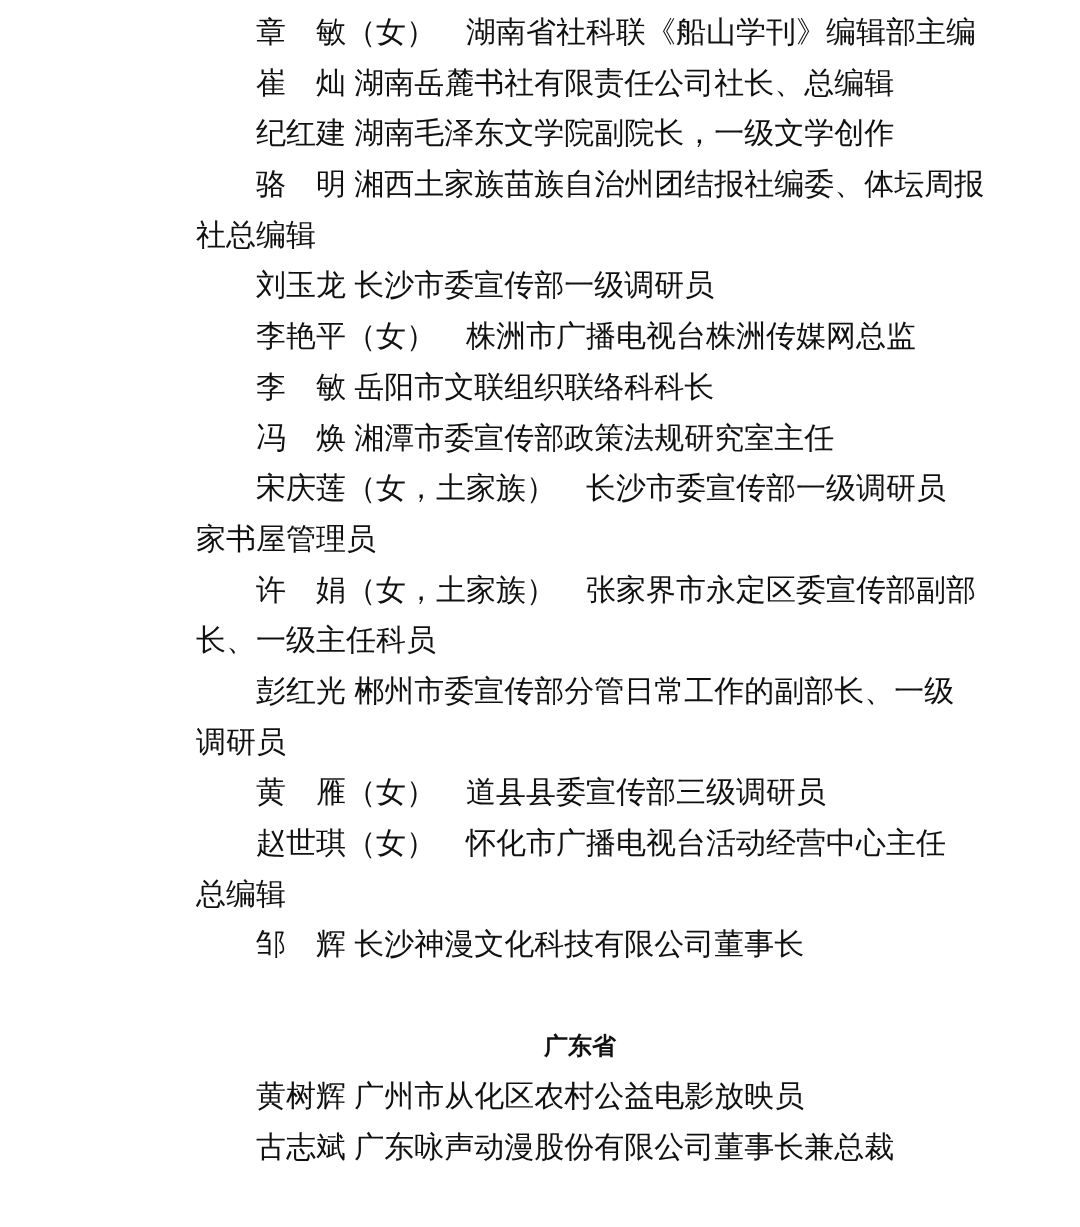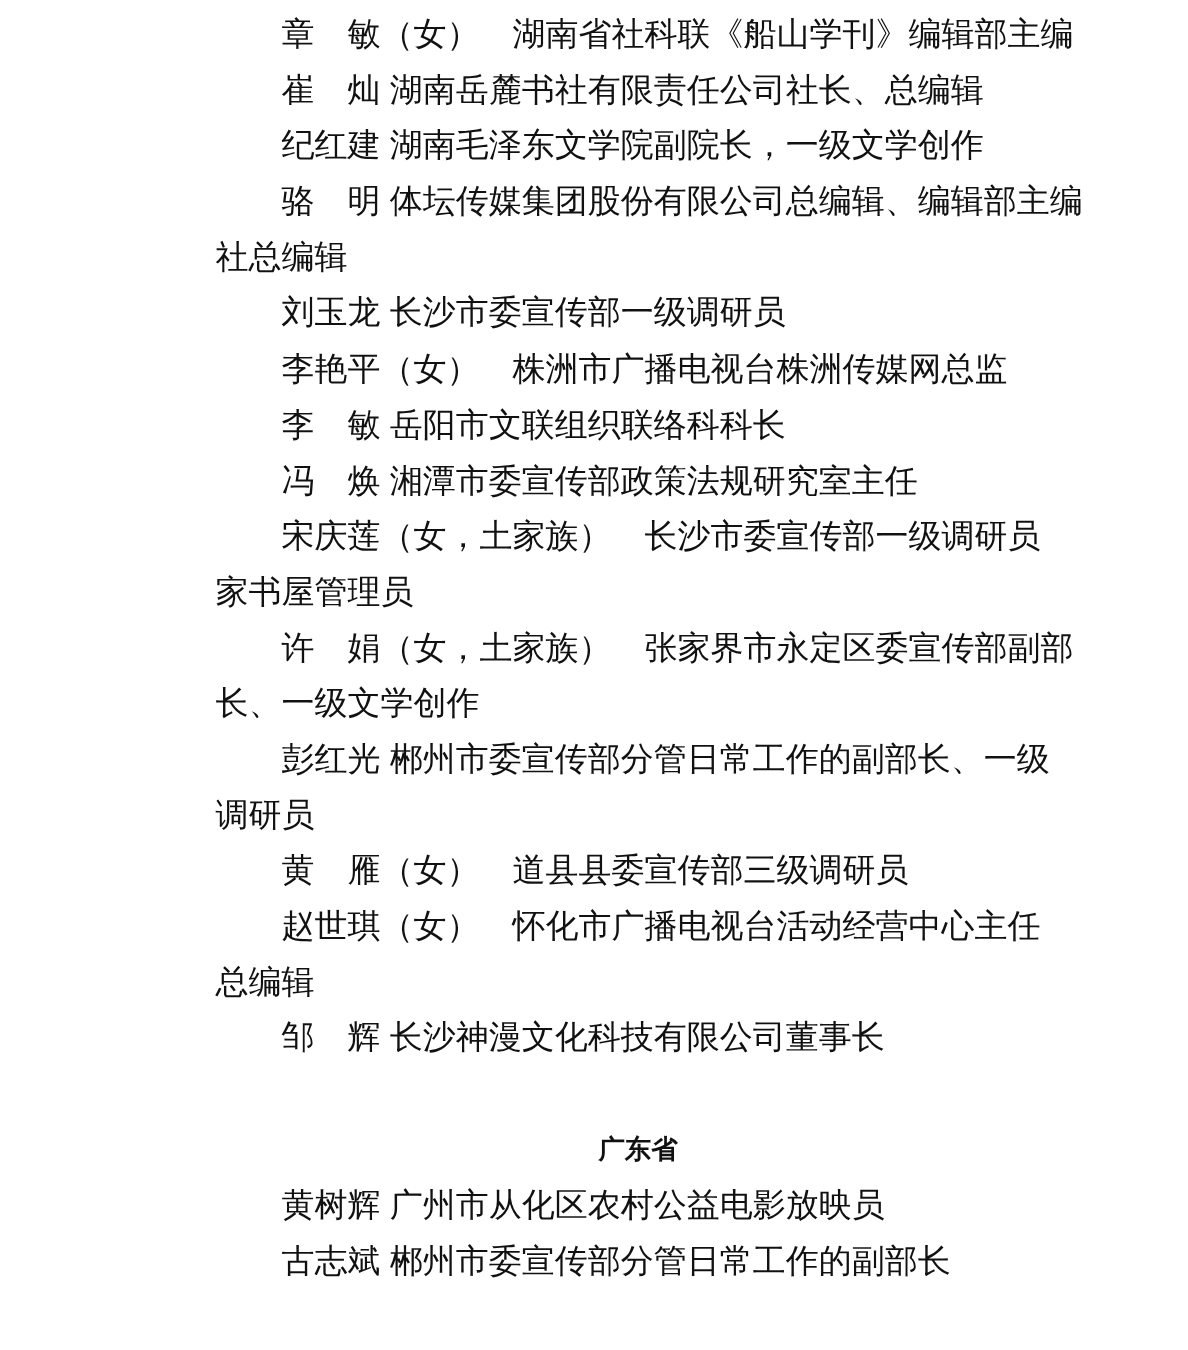--- a/index.html
+++ b/index.html
@@ -42,34 +42,34 @@
   }
 </style>
 </head>
 <body>
 
 <div class="page" style="background: rgb(255, 255, 255);">
   <div class="doc" id="doc-lines" style="color: rgb(17, 17, 17);">
       <div class="line entry">章　敏（女）　湖南省社科联《船山学刊》编辑部主编</div>
       <div class="line entry">崔　灿 湖南岳麓书社有限责任公司社长、总编辑</div>
       <div class="line entry">纪红建 湖南毛泽东文学院副院长，一级文学创作</div>
-      <div class="line entry">骆　明 体坛传媒集团股份有限公司总编辑、编辑部主编</div>
+      <div class="line entry">骆　明 湘西土家族苗族自治州团结报社编委、体坛周报</div>
       <div class="line wrap">社总编辑</div>
       <div class="line entry">刘玉龙 长沙市委宣传部一级调研员</div>
       <div class="line entry">李艳平（女）　株洲市广播电视台株洲传媒网总监</div>
       <div class="line entry">李　敏 岳阳市文联组织联络科科长</div>
       <div class="line entry">冯　焕 湘潭市委宣传部政策法规研究室主任</div>
       <div class="line entry">宋庆莲（女，土家族）　长沙市委宣传部一级调研员</div>
       <div class="line wrap">家书屋管理员</div>
       <div class="line entry">许　娟（女，土家族）　张家界市永定区委宣传部副部</div>
-      <div class="line wrap">长、一级文学创作</div>
+      <div class="line wrap">长、一级主任科员</div>
       <div class="line entry">彭红光 郴州市委宣传部分管日常工作的副部长、一级</div>
       <div class="line wrap">调研员</div>
       <div class="line entry">黄　雁（女）　道县县委宣传部三级调研员</div>
       <div class="line entry">赵世琪（女）　怀化市广播电视台活动经营中心主任</div>
       <div class="line wrap">总编辑</div>
       <div class="line entry">邹　辉 长沙神漫文化科技有限公司董事长</div>
       <div class="line blank"></div>
       <div class="line heading">广东省</div>
       <div class="line entry">黄树辉 广州市从化区农村公益电影放映员</div>
-      <div class="line entry">古志斌 郴州市委宣传部分管日常工作的副部长</div>
+      <div class="line entry">古志斌 广东咏声动漫股份有限公司董事长兼总裁</div>
     </div>
 </div>
 
 </body></html>

